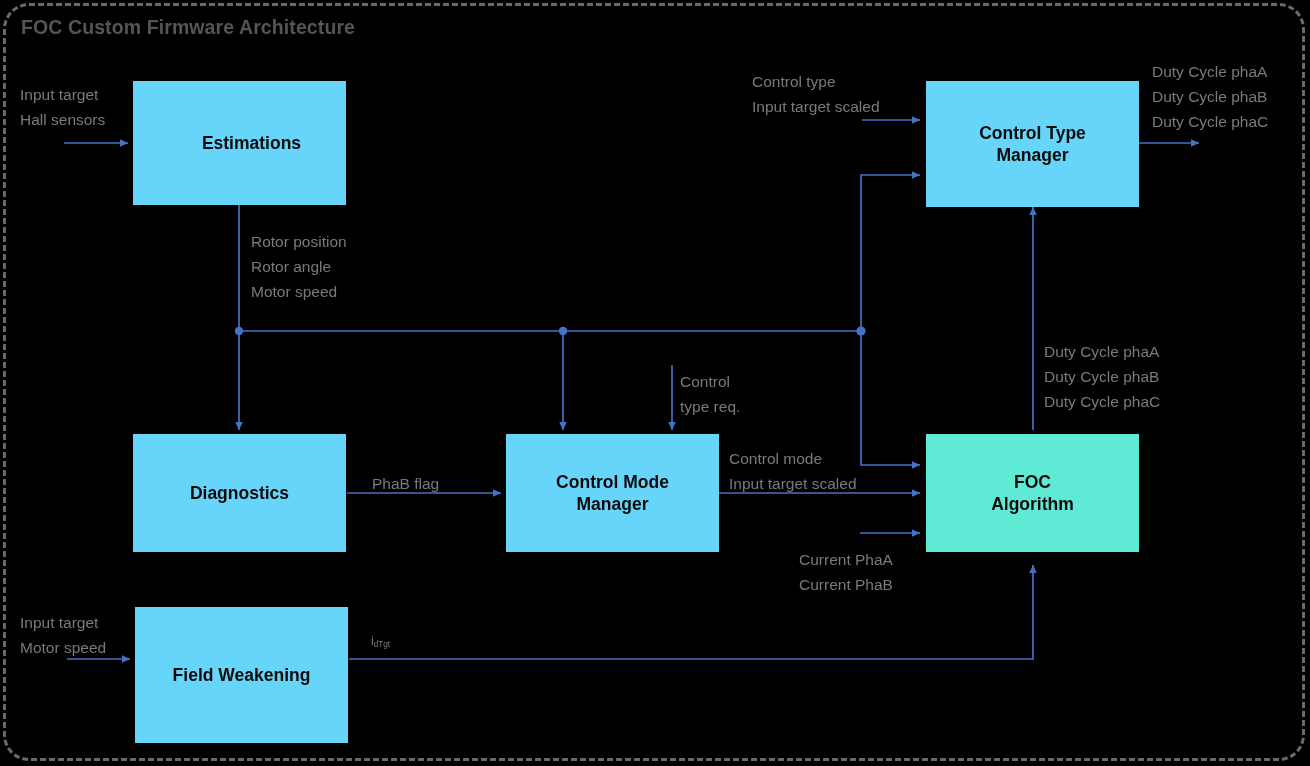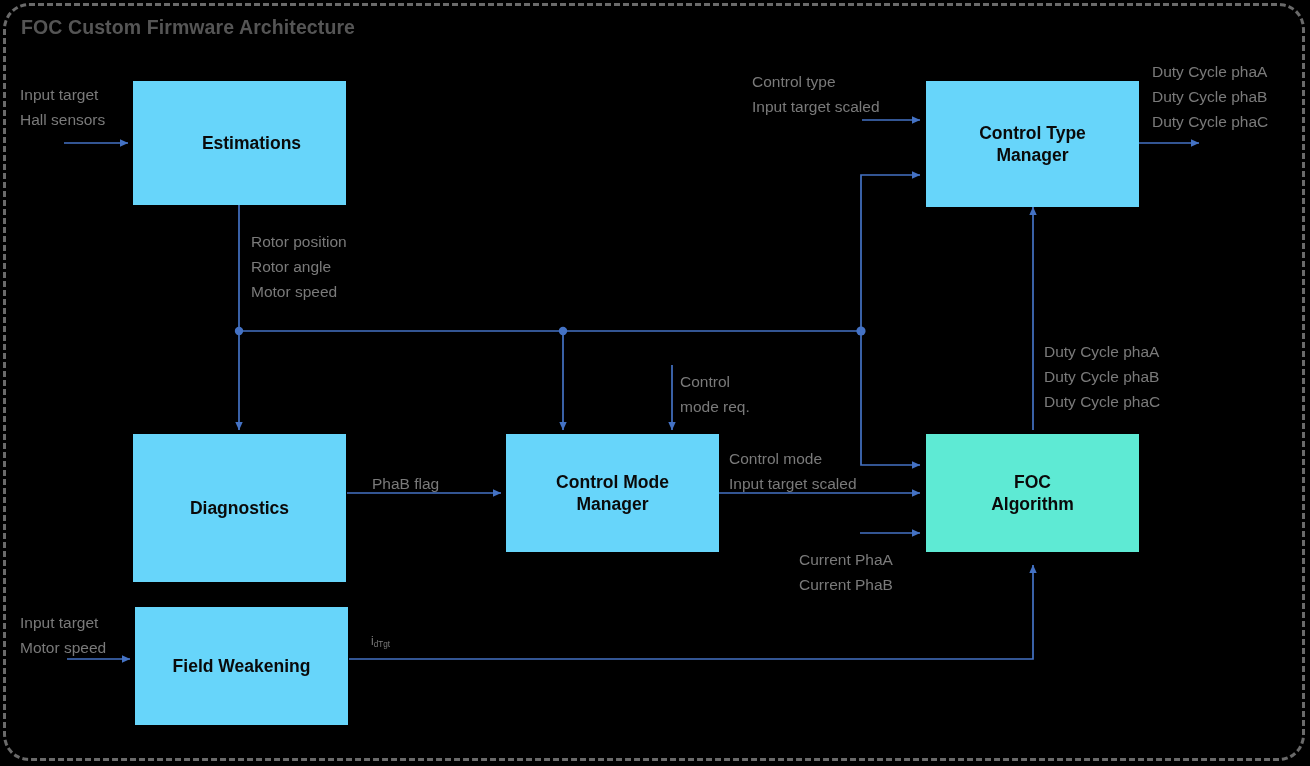--- a/index.html
+++ b/index.html
@@ -129,35 +129,35 @@
 
   <div class="block cyan" style="left:133px;top:81px;width:213px;height:124px;padding-left:24px;">
     <span>Estimations</span>
   </div>
 
   <div class="block cyan" style="left:926px;top:81px;width:213px;height:126px;">
     <span style="white-space: pre-line;">Control Type
 Manager</span>
   </div>
 
-  <div class="block cyan" style="left:133px;top:434px;width:213px;height:148px;">
+  <div class="block cyan" style="left:133px;top:434px;width:213px;height:118px;">
     <span>Diagnostics</span>
   </div>
 
   <div class="block cyan" style="left:506px;top:434px;width:213px;height:118px;">
     <span style="white-space: pre-line;">Control Mode
 Manager</span>
   </div>
 
   <div class="block pink" style="left:926px;top:434px;width:213px;height:118px;">
     <span style="white-space: pre-line;">FOC
 Algorithm</span>
   </div>
 
-  <div class="block cyan" style="left:135px;top:607px;width:213px;height:118px;">
+  <div class="block cyan" style="left:135px;top:607px;width:213px;height:136px;">
     <span>Field Weakening</span>
   </div>
 
   <div class="lbl" style="left: 20px; top: 82px; white-space: pre-line;">Input target
 Hall sensors</div>
 
   <div class="lbl" style="left: 251px; top: 229px; white-space: pre-line;">Rotor position
 Rotor angle
 Motor speed</div>
 
@@ -166,21 +166,21 @@
 
   <div class="lbl" style="left: 1152px; top: 59px; white-space: pre-line;">Duty Cycle phaA
 Duty Cycle phaB
 Duty Cycle phaC</div>
 
   <div class="lbl" style="left: 1044px; top: 339px; white-space: pre-line;">Duty Cycle phaA
 Duty Cycle phaB
 Duty Cycle phaC</div>
 
   <div class="lbl" style="left: 680px; top: 369px; white-space: pre-line;">Control
-mode req.</div>
+type req.</div>
 
   <div class="lbl" style="left:372px;top:471px;">PhaB flag</div>
 
   <div class="lbl" style="left: 729px; top: 446px; white-space: pre-line;">Control mode
 Input target scaled</div>
 
   <div class="lbl" style="left: 799px; top: 547px; white-space: pre-line;">Current PhaA
 Current PhaB</div>
 
   <div class="lbl" style="left: 20px; top: 610px; white-space: pre-line;">Input target

